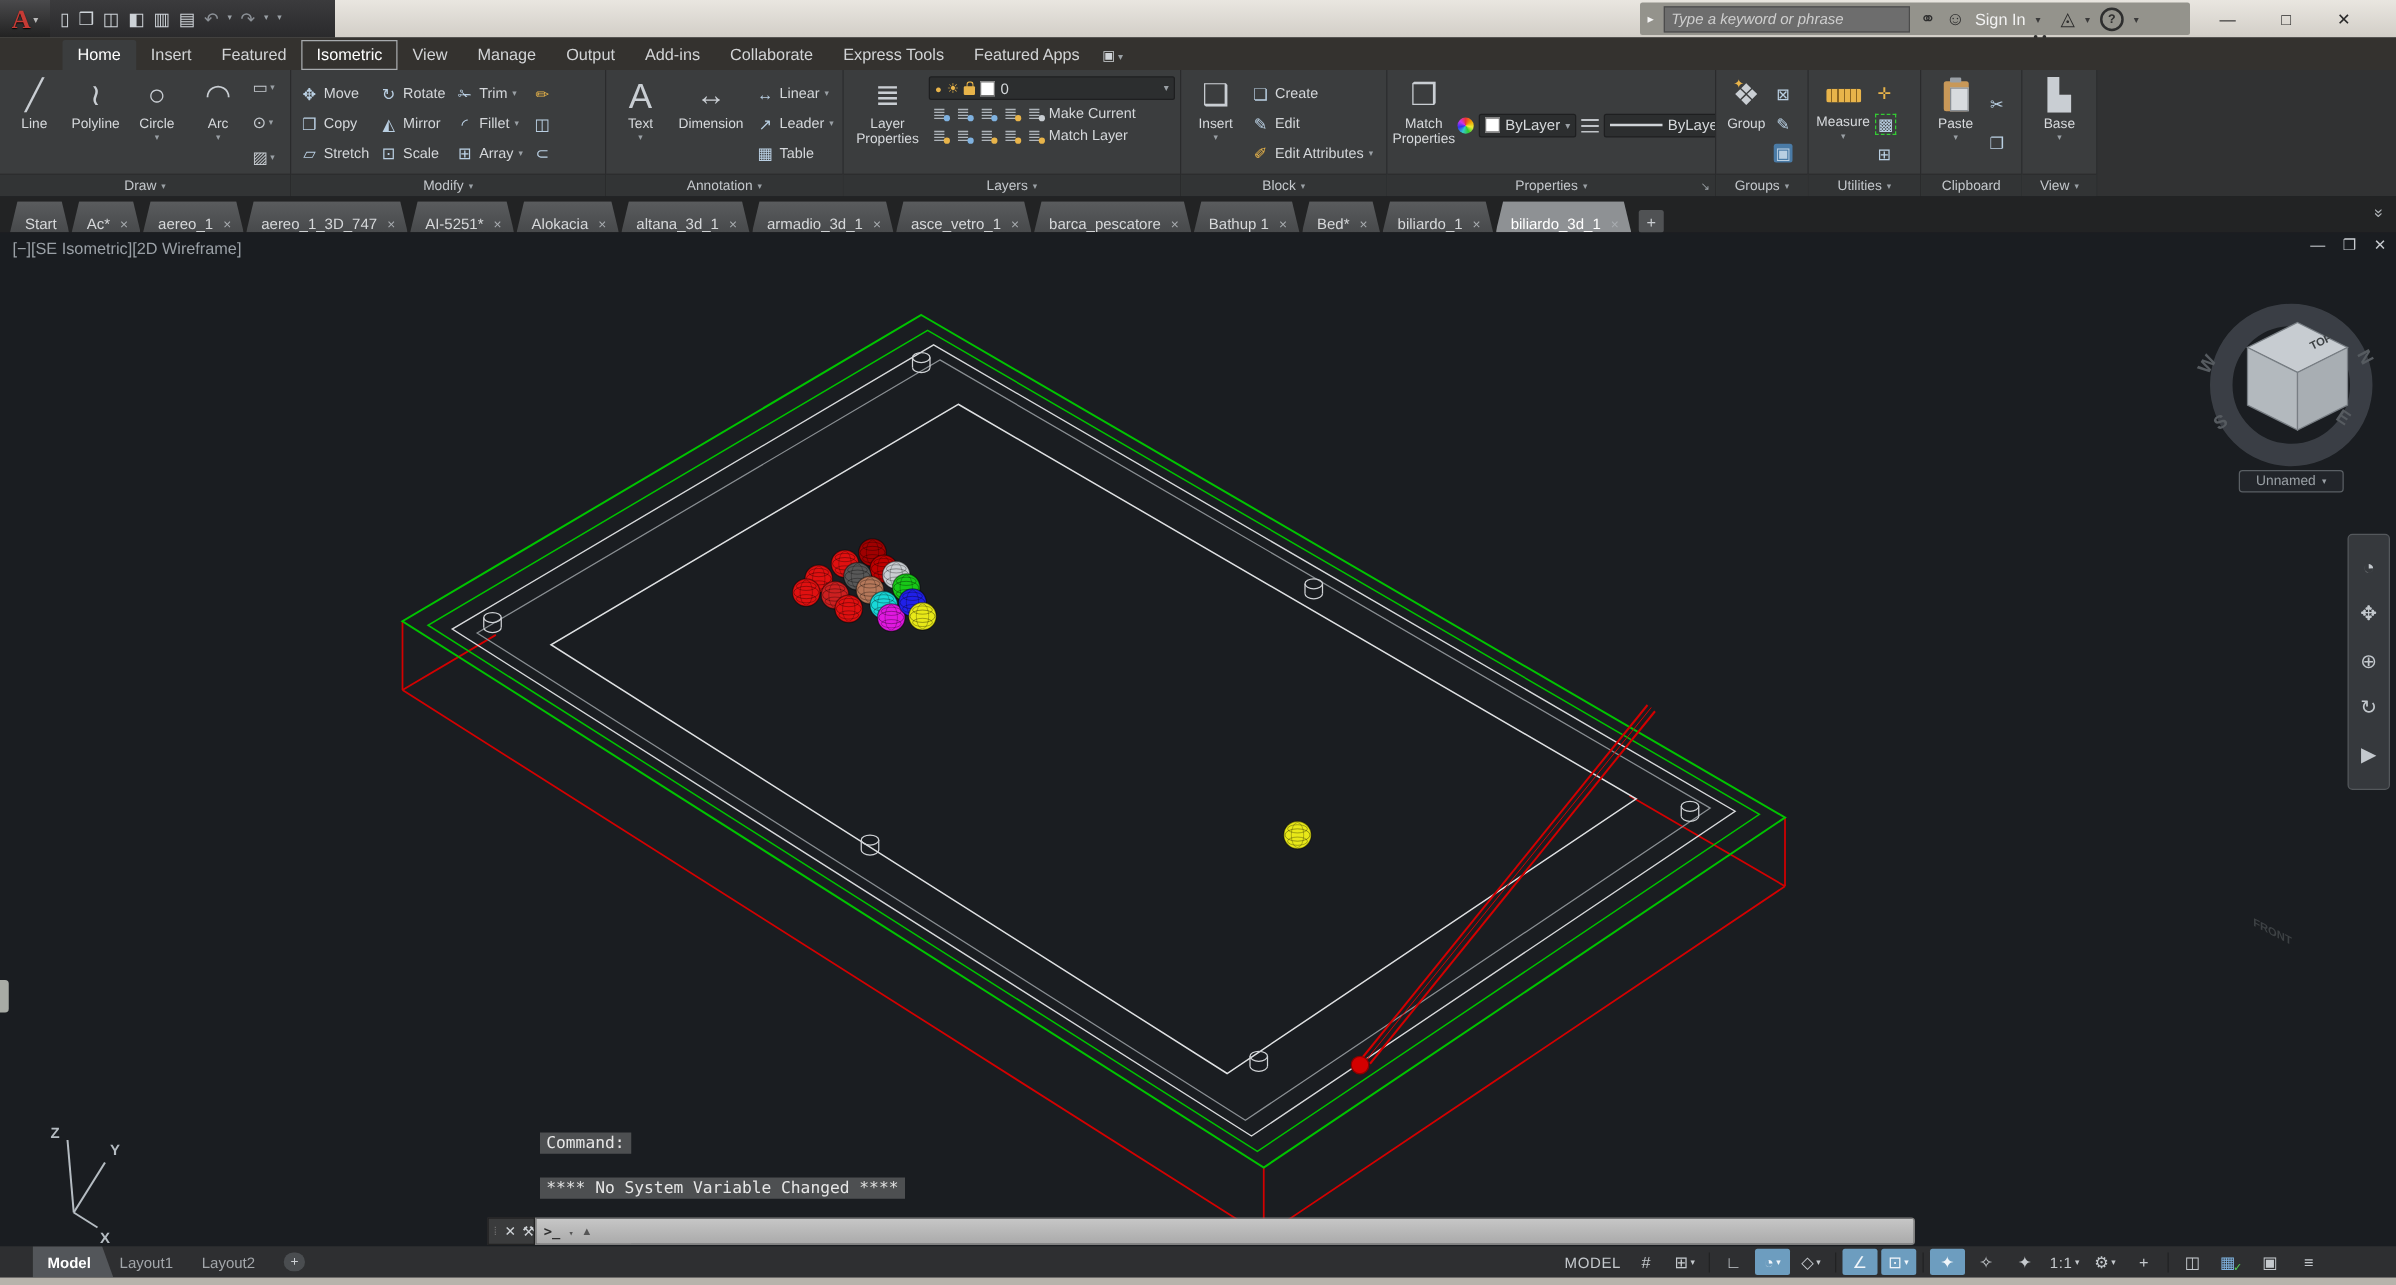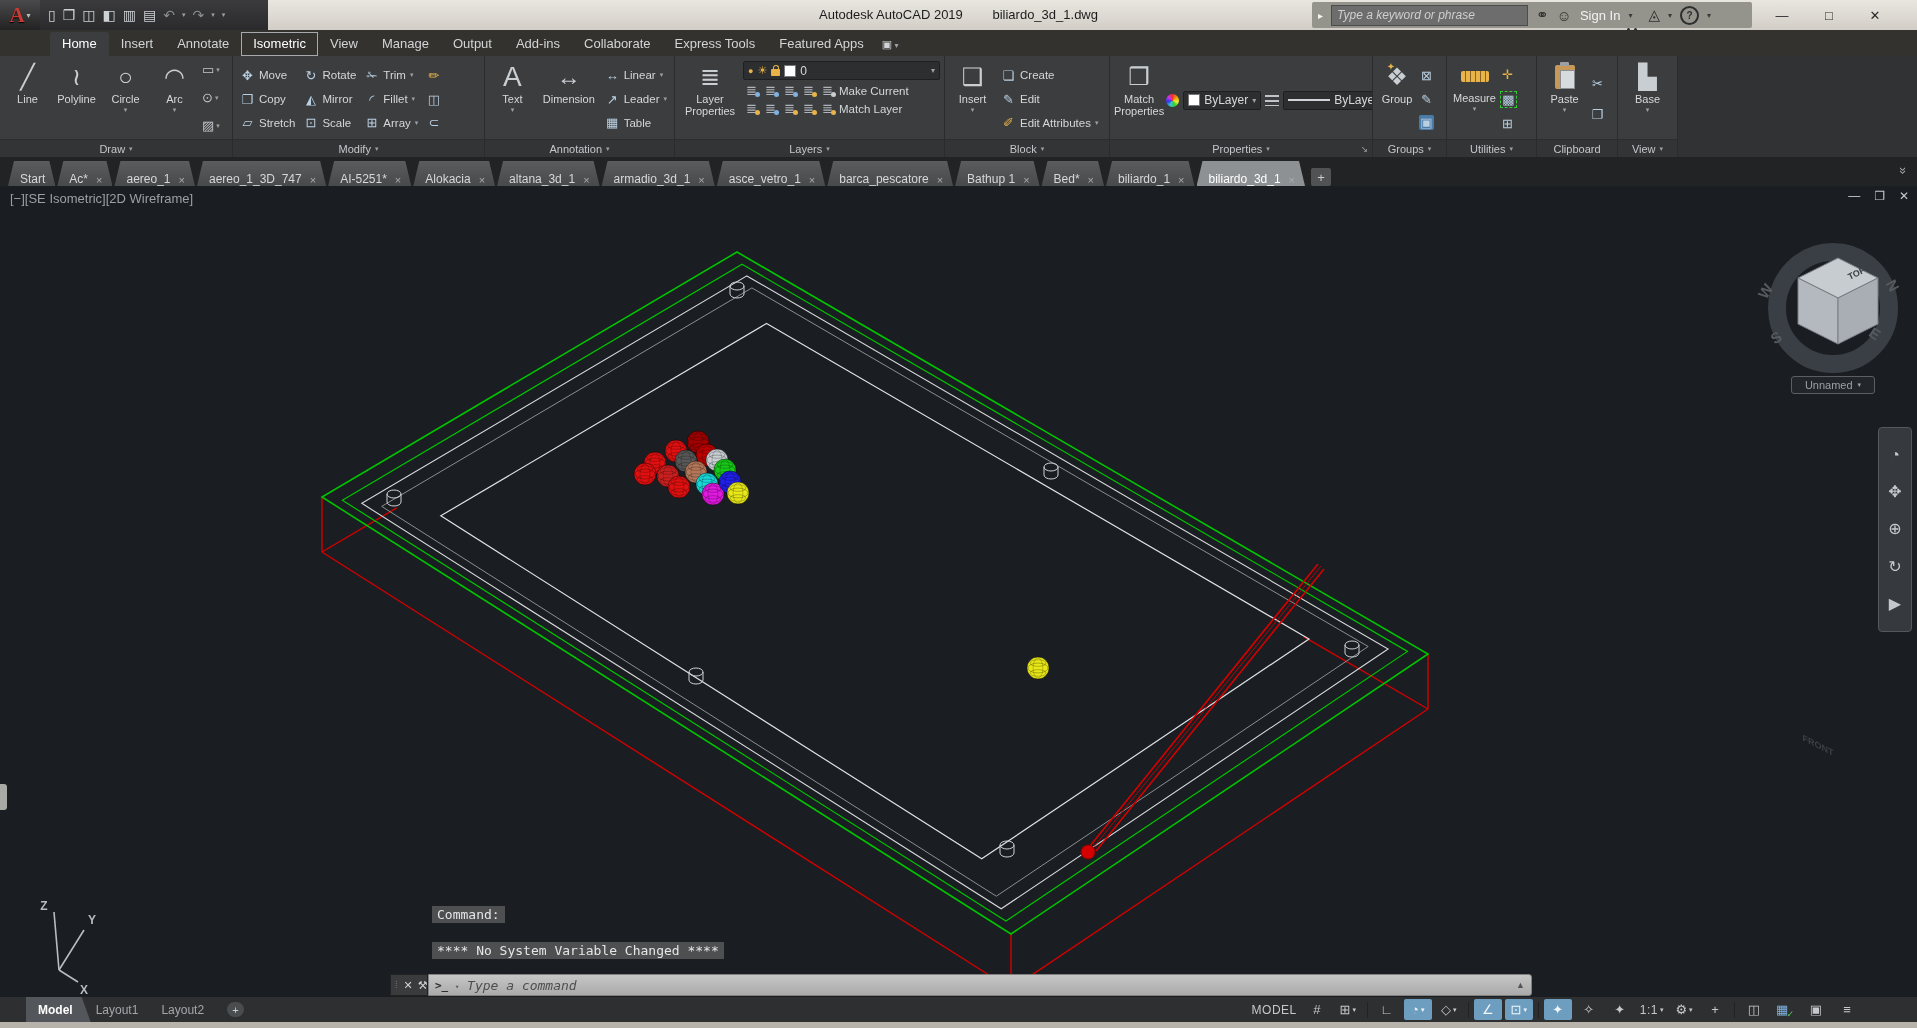--- a/index.html
+++ b/index.html
@@ -166,24 +166,20 @@
         <span>◫</span>
         <span>◧</span>
         <span>▥</span>
         <span>▤</span>
         <span class="gray ">↶</span>
         <span class="dd">▾</span>
         <span class="gray ">↷</span>
         <span class="dd">▾</span>
         <span class="dd">▾</span>
       </div>
-    <div class="apptitle">
-      <span>Autodesk AutoCAD 2019</span>
-      <span class="doc">biliardo_3d_1.dwg</span>
-    </div>
     <div class="infocenter">
       <span class="ic-arrow">▸</span>
       <input class="searchbox" placeholder="Type a keyword or phrase" style="">
       <span class="tb-ic">⚭</span>
       <span class="tb-ic">☺</span>
       <span class="signin">Sign In</span>
       <span class="dd-dark">▾</span>
       <span><span class="cart"></span><span class="cartw"></span></span>
       <span class="tb-ic">◬</span>
       <span class="dd-dark">▾</span>
@@ -193,21 +189,21 @@
     <div class="winbtns">
       <span>—</span>
       <span>□</span>
       <span>✕</span>
     </div>
   </div>
 
   <div class="tabrow">
       <span class="rtab active">Home</span>
       <span class="rtab">Insert</span>
-      <span class="rtab">Annotate</span>
+      <span class="rtab">Featured</span>
       <span class="rtab boxed">Isometric</span>
       <span class="rtab">View</span>
       <span class="rtab">Manage</span>
       <span class="rtab">Output</span>
       <span class="rtab">Add-ins</span>
       <span class="rtab">Collaborate</span>
       <span class="rtab">Express Tools</span>
       <span class="rtab">Featured Apps</span>
       <span class="rtab-extra"><span>▣</span><span class="dd"> ▾</span></span>
     </div>
@@ -831,21 +827,20 @@
     <div class="cmddock">
       <div class="cmdgrip">
         <span class="dots">⁞</span>
         <span>✕</span>
         <span>⚒</span>
       </div>
       <div class="cmdbar">
         <span class="cmdprompt">
           <span>&gt;_</span> <span class="dd">▾</span>
         </span>
-        <input class="cmdinput" placeholder="Type a command" style="">
         <span class="cmdup">▲</span>
       </div>
     </div>
 
   </div>
 
   <div class="statusbar">
     <div class="ltabs">
         <span class="ltab active">Model</span>
         <span class="ltab">Layout1</span>

